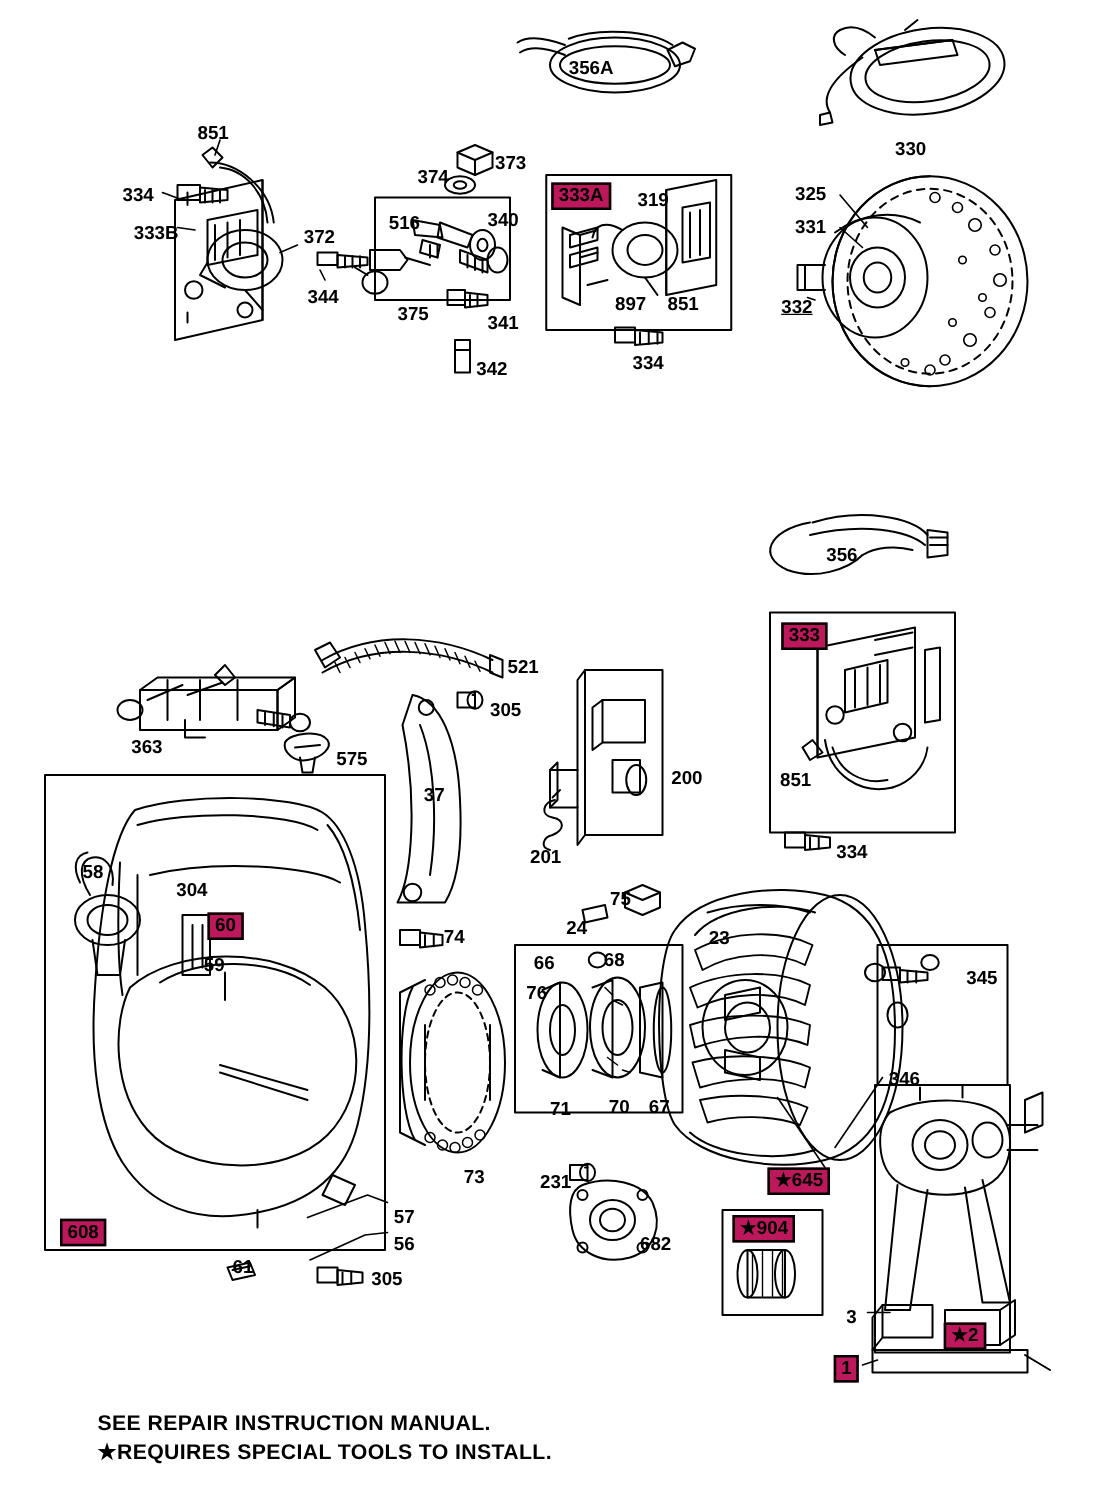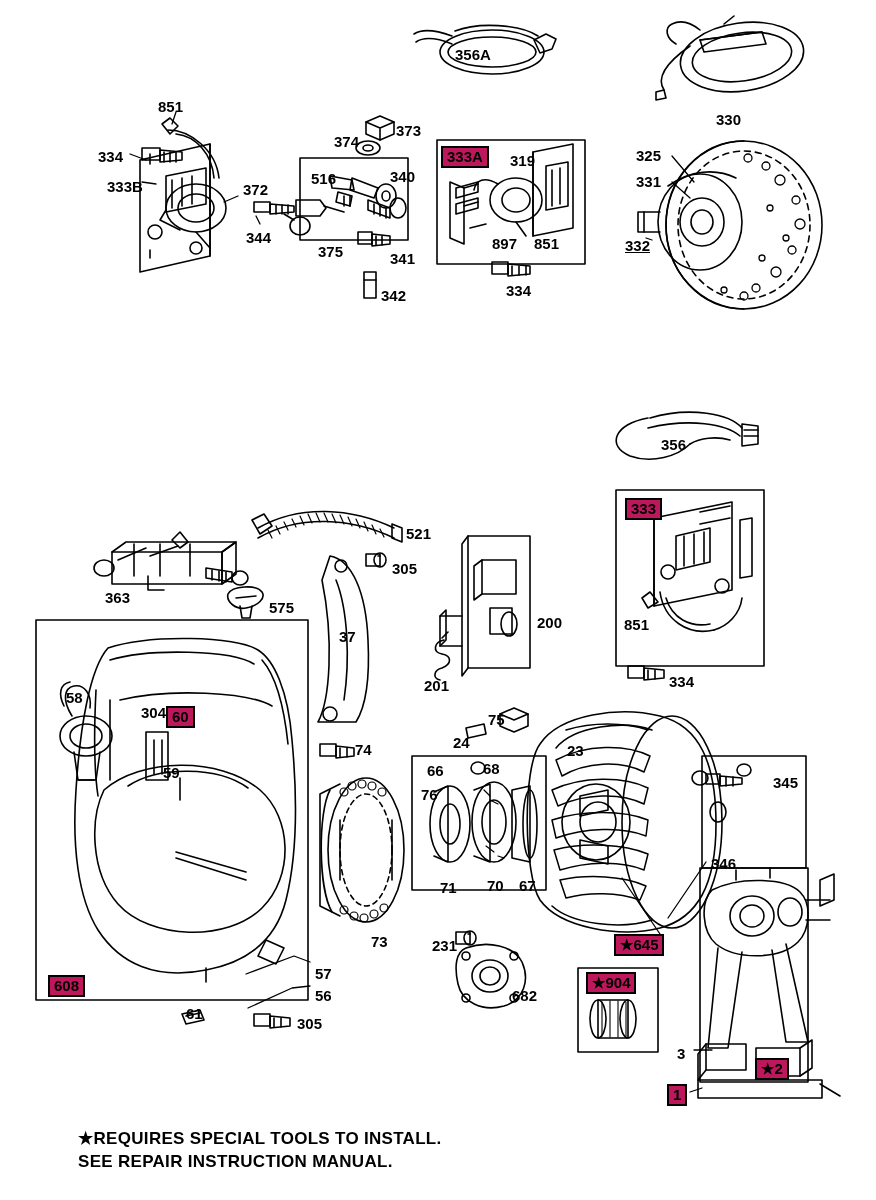--- a/index.html
+++ b/index.html
@@ -469,21 +469,21 @@
 <div class="lbl" style="left:669px;top:674px;">334</div>
 <div class="lbl" style="left:406px;top:526px;">521</div>
 <div class="lbl" style="left:392px;top:561px;">305</div>
 <div class="lbl" style="left:105px;top:590px;">363</div>
 <div class="lbl" style="left:269px;top:600px;">575</div>
 <div class="lbl" style="left:339px;top:629px;">37</div>
 <div class="lbl" style="left:537px;top:615px;">200</div>
 <div class="lbl" style="left:424px;top:678px;">201</div>
 <div class="lbl" style="left:66px;top:690px;">58</div>
 <div class="lbl" style="left:141px;top:705px;text-align:right;">304</div>
-<div class="lbl boxed" style="left:166px;top:706px;">60</div>
+<div class="lbl boxed" style="left:166px;top:730px;">60</div>
 <div class="lbl" style="left:163px;top:765px;">59</div>
 <div class="lbl" style="left:355px;top:742px;">74</div>
 <div class="lbl" style="left:488px;top:712px;">75</div>
 <div class="lbl" style="left:453px;top:735px;">24</div>
 <div class="lbl" style="left:567px;top:743px;">23</div>
 <div class="lbl" style="left:427px;top:763px;">66</div>
 <div class="lbl" style="left:483px;top:761px;">68</div>
 <div class="lbl" style="left:421px;top:787px;">76</div>
 <div class="lbl" style="left:440px;top:880px;">71</div>
 <div class="lbl" style="left:487px;top:878px;">70</div>
@@ -498,17 +498,17 @@
 <div class="lbl boxed" style="left:48px;top:975px;">608</div>
 <div class="lbl boxed" style="left:586px;top:972px;">★904</div>
 <div class="lbl" style="left:512px;top:988px;">682</div>
 <div class="lbl" style="left:186px;top:1006px;">61</div>
 <div class="lbl" style="left:297px;top:1016px;">305</div>
 <div class="lbl" style="left:677px;top:1046px;">3</div>
 <div class="lbl boxed" style="left:755px;top:1058px;">★2</div>
 <div class="lbl boxed" style="left:667px;top:1084px;">1</div>
 
 <div class="footnote">
+  <div>SEE REPAIR INSTRUCTION MANUAL.</div>
   <div>★REQUIRES SPECIAL TOOLS TO INSTALL.</div>
-  <div>SEE REPAIR INSTRUCTION MANUAL.</div>
 </div>
 
 </div>
 
 </body></html>

